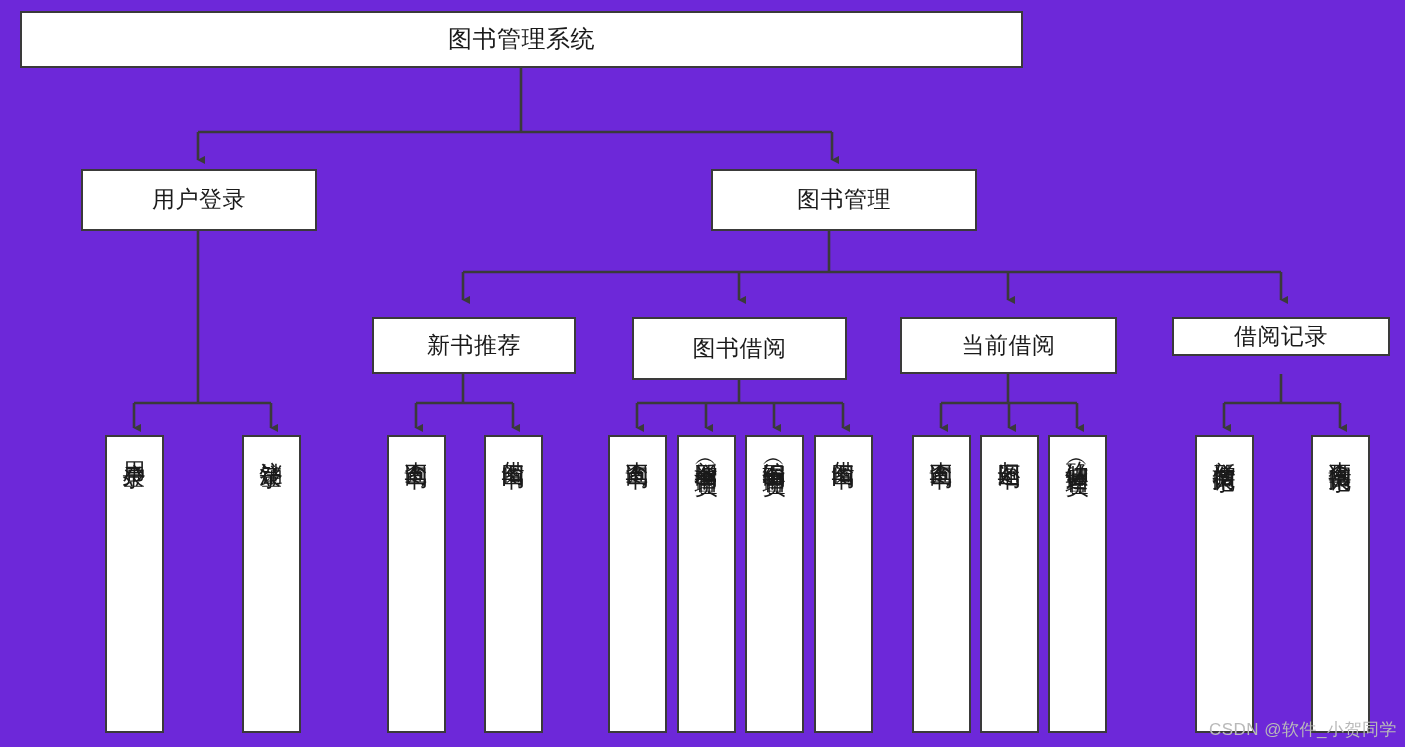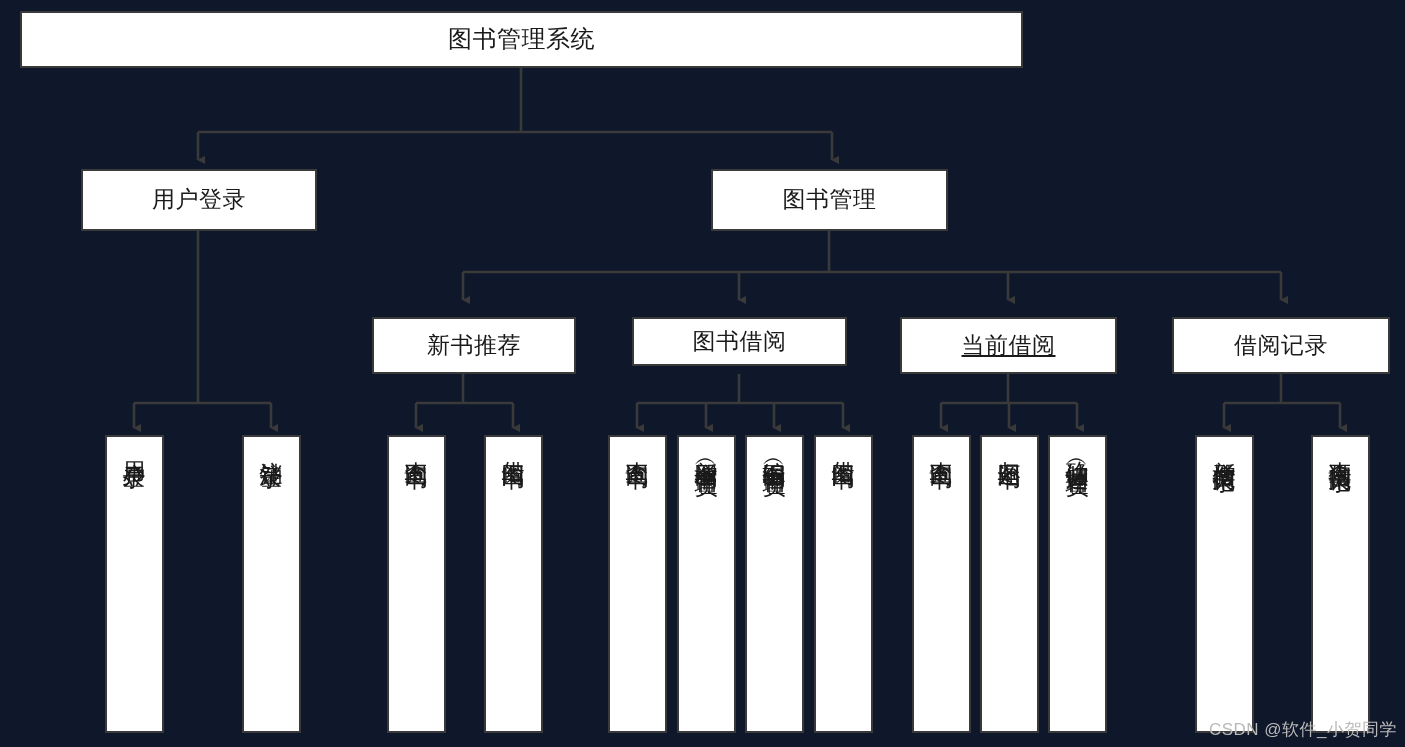--- a/index.html
+++ b/index.html
@@ -7,21 +7,21 @@
     padding: 0;
     background: #ffffff;
   }
   body {
     font-family: "Liberation Sans", "DejaVu Sans", sans-serif;
   }
   #diagram-root {
     position: relative;
     width: 1405px;
     height: 747px;
-    background: #0f172a;
+    background: #6d28d9;
     overflow: hidden;
   }
   #edge-layer {
     position: absolute;
     left: 0;
     top: 0;
     width: 1405px;
     height: 747px;
     pointer-events: none;
   }
@@ -131,34 +131,34 @@
     </g>
   </svg>
 
   <div class="node horiz root" style="left:20px; top:11px; width:1003px; height:57px;">
     <span class="node-label">图书管理系统</span>
   </div>
 
   <div class="node horiz" style="left:81px; top:169px; width:236px; height:62px;">
     <span class="node-label">用户登录</span>
   </div>
-  <div class="node horiz" style="left:711px; top:169px; width:237px; height:62px;">
+  <div class="node horiz" style="left:711px; top:169px; width:266px; height:62px;">
     <span class="node-label">图书管理</span>
   </div>
 
   <div class="node horiz" style="left:361px; top:317px; width:204px; height:57px;margin-left:11px;">
     <span class="node-label">新书推荐</span>
   </div>
-  <div class="node horiz" style="left:632px; top:317px; width:215px; height:49px;justify-content:center;">
+  <div class="node horiz" style="left:632px; top:317px; width:215px; height:63px;justify-content:center;">
     <span class="node-label">图书借阅</span>
   </div>
-  <div class="node horiz" style="left:900px; top:317px; width:217px; height:57px;text-decoration:underline;">
+  <div class="node horiz" style="left:900px; top:317px; width:217px; height:57px;">
     <span class="node-label">当前借阅</span>
   </div>
-  <div class="node horiz" style="left:1172px; top:317px; width:218px; height:57px;">
+  <div class="node horiz" style="left:1172px; top:317px; width:218px; height:39px;">
     <span class="node-label">借阅记录</span>
   </div>
 
   <div class="node vert" style="left:105px; top:435px; width:59px; height:298px;">
     <span class="node-label">用户登录</span>
   </div>
   <div class="node vert" style="left:242px; top:435px; width:59px; height:298px;">
     <span class="node-label">注销登录</span>
   </div>
 

